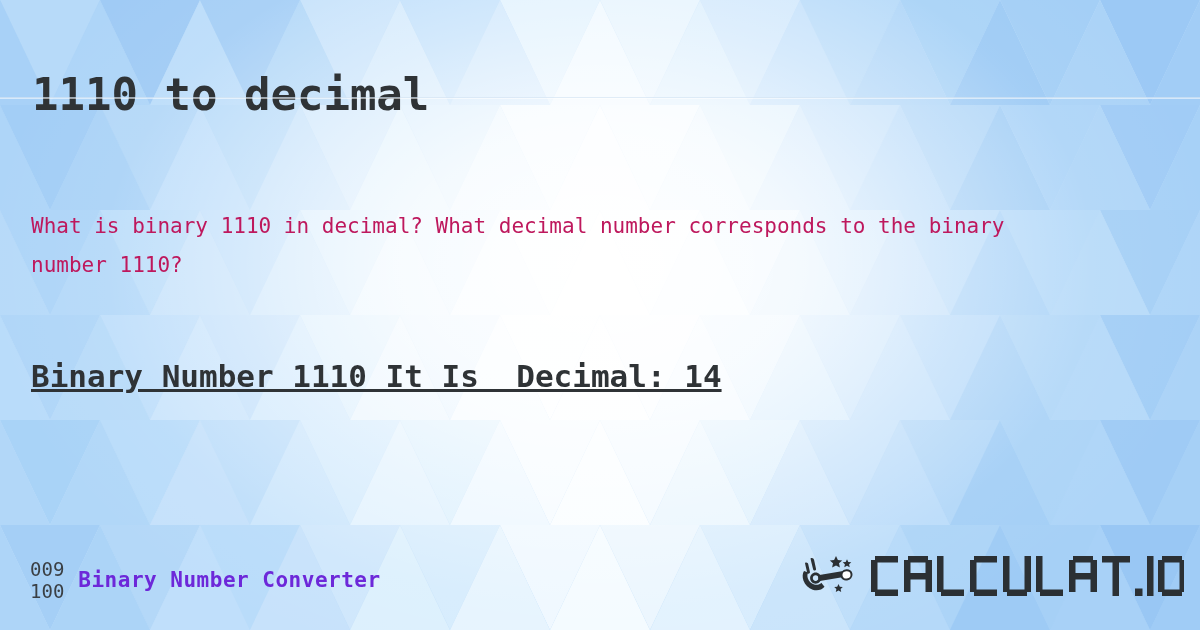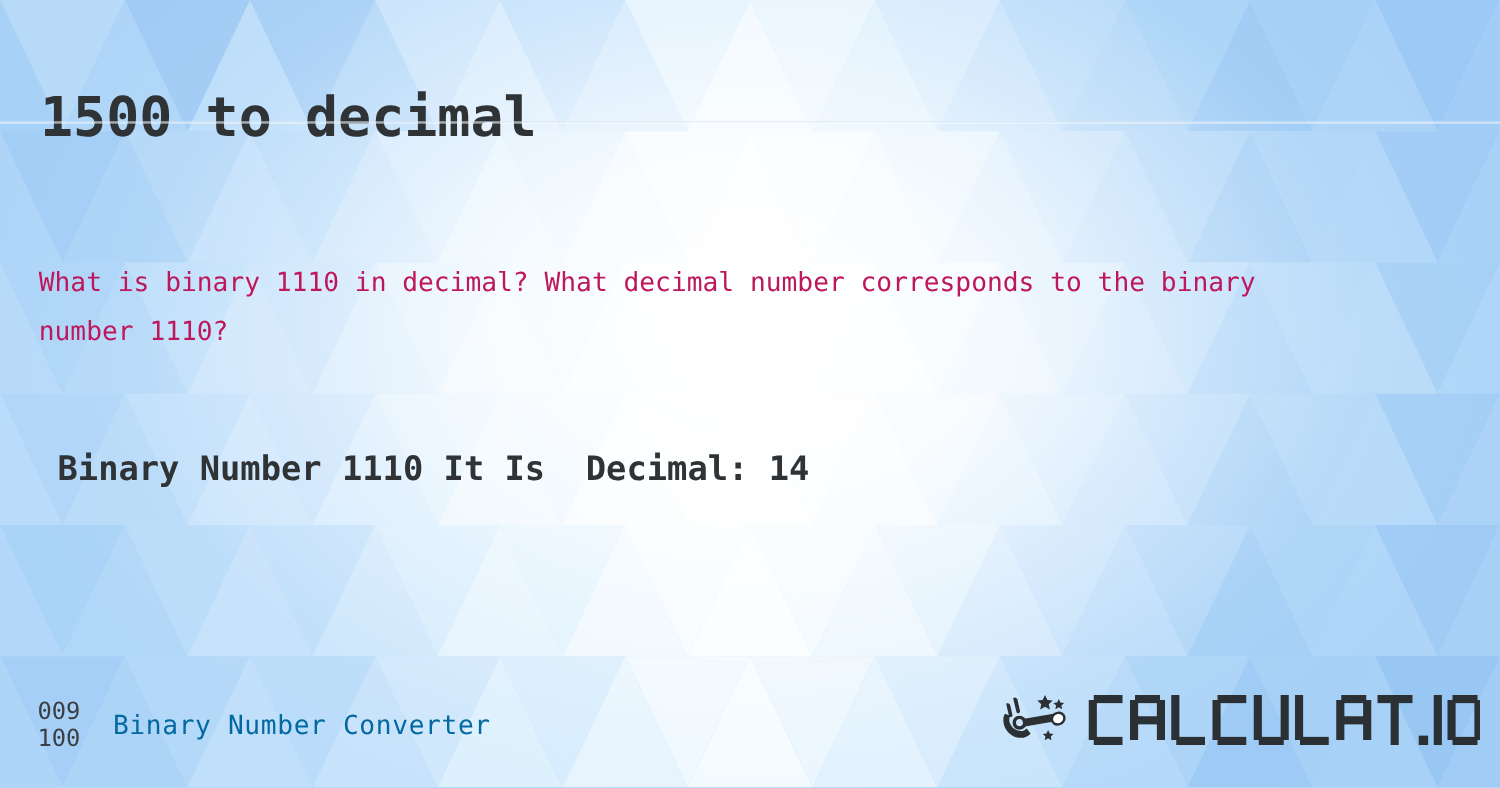--- a/index.html
+++ b/index.html
@@ -82,27 +82,28 @@
     width: 1010px;
     font-size: 21px;
     line-height: 39px;
     color: #be185d;
     white-space: pre-wrap;
     font-weight: normal;
   }
 
   .result {
     position: absolute;
-    left: 46px;
+    left: 31px;
     top: 358px;
-    font-size: 27px;
+    font-size: 31px;
     font-weight: bold;
     color: #2f3336;
     white-space: pre;
     line-height: 36px;
+    text-decoration: underline;
   }
 
   
   .footer {
     position: absolute;
     left: 0;
     right: 0;
     bottom: 0;
     height: 96px;
   }
@@ -118,24 +119,24 @@
     display: flex;
     flex-direction: column;
     font-size: 19px;
     line-height: 22px;
     color: #3a3f44;
     font-weight: normal;
     letter-spacing: 0px;
     white-space: pre;
   }
   .footer-brand {
-    margin-left: 26px;
+    margin-left: 14px;
     font-size: 21px;
-    font-weight: normal;
-    color: #0369a1;
+    font-weight: bold;
+    color: #6d28d9;
     white-space: pre;
     letter-spacing: 0.5px;
   }
 
   .footer-right {
     position: absolute;
     right: 16px;
     bottom: 31px;
     display: flex;
     align-items: center;
@@ -319,21 +320,21 @@
       <polygon points="1100,525 1200,525 1150,630" fill="#99c7f4"></polygon>
       <polygon points="1050,630 1150,630 1100,525" fill="#a8d1f7"></polygon>
       <polygon points="1150,630 1200,630 1200,525" fill="#a0ccf6"></polygon>
       <polygon points="0,525 50,630 0,630" fill="#aed5f8"></polygon>
     </g>
   </svg>
   <div class="bg-glow"></div>
 
   <div class="content">
 
-    <h1 class="title">1500 to decimal</h1>
+    <h1 class="title">1110 to decimal</h1>
 
     <div class="divider"></div>
 
     <p class="description">What is binary 1110 in decimal? What decimal number corresponds to the binary number 1110?</p>
 
     <div class="result">Binary Number 1110 It Is  Decimal: 14</div>
 
     <div class="footer">
 
       <div class="footer-left">

